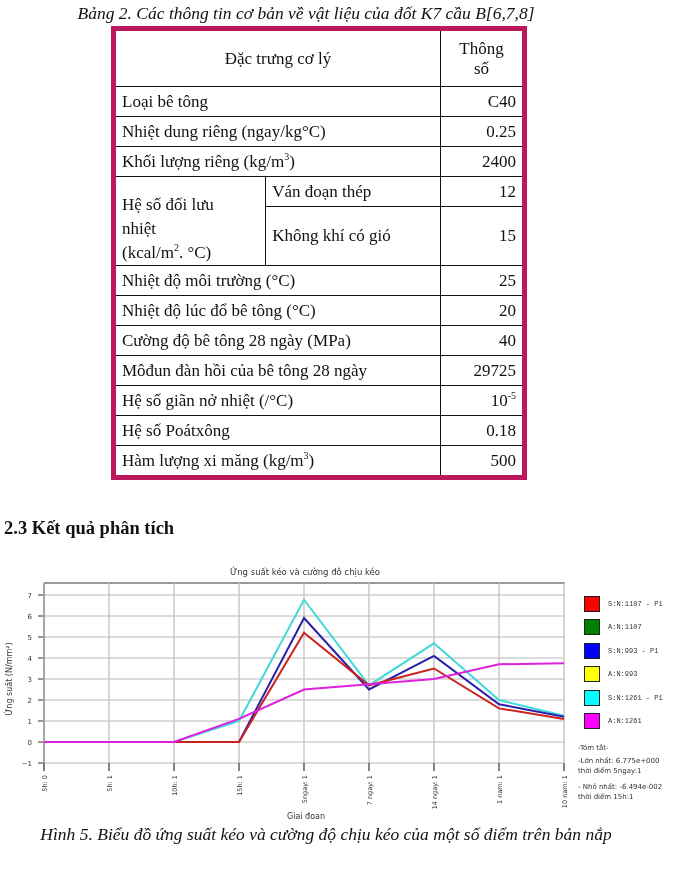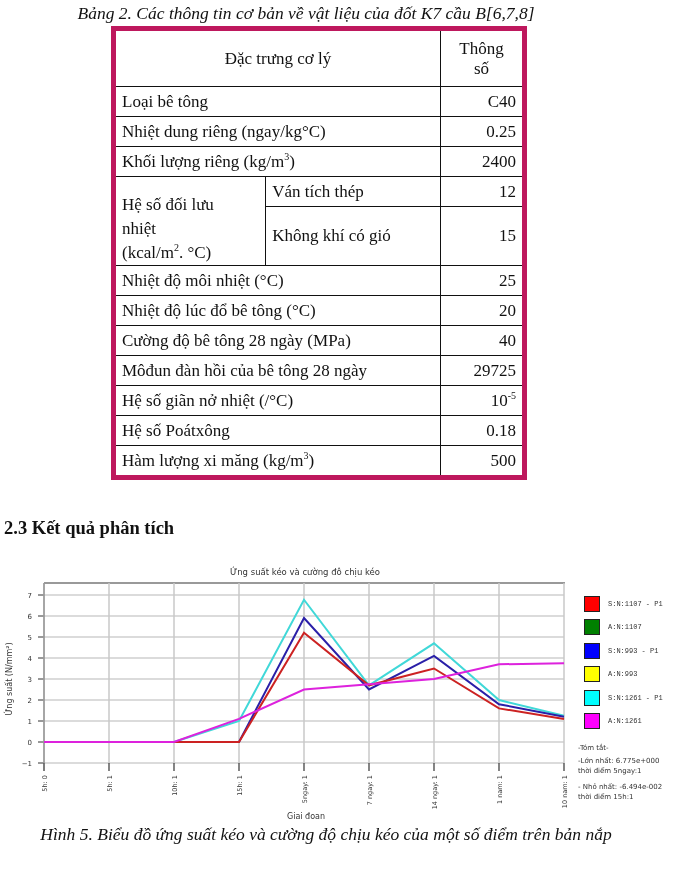--- a/index.html
+++ b/index.html
@@ -41,29 +41,29 @@
       <tr>
         <td colspan="2">Nhiệt dung riêng (ngay/kg°C)</td>
         <td class="val">0.25</td>
       </tr>
       <tr>
         <td colspan="2">Khối lượng riêng (kg/m<sup>3</sup>)</td>
         <td class="val">2400</td>
       </tr>
       <tr>
         <td class="grp" rowspan="2">Hệ số đối lưu<br>nhiệt<br>(kcal/m<sup>2</sup>. °C)</td>
-        <td class="sub">Ván tích thép</td>
+        <td class="sub">Ván đoạn thép</td>
         <td class="val">12</td>
       </tr>
       <tr>
         <td class="sub" style="height: 58px;">Không khí có gió</td>
         <td class="val">15</td>
       </tr>
       <tr>
-        <td colspan="2">Nhiệt độ môi nhiệt (°C)</td>
+        <td colspan="2">Nhiệt độ môi trường (°C)</td>
         <td class="val">25</td>
       </tr>
       <tr>
         <td colspan="2">Nhiệt độ lúc đổ bê tông (°C)</td>
         <td class="val">20</td>
       </tr>
       <tr>
         <td colspan="2">Cường độ bê tông 28 ngày (MPa)</td>
         <td class="val">40</td>
       </tr>

